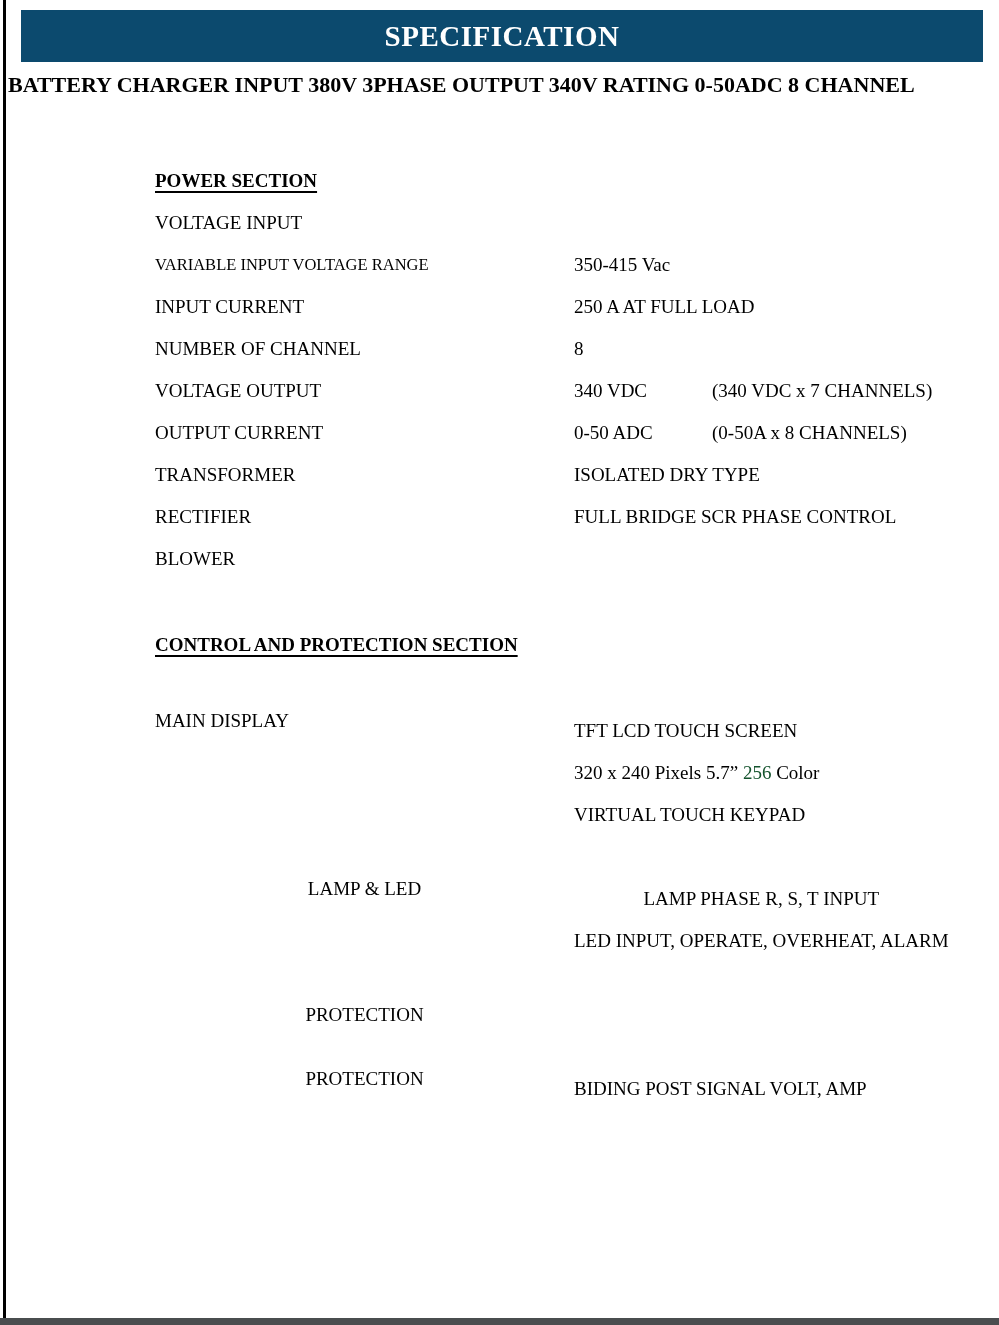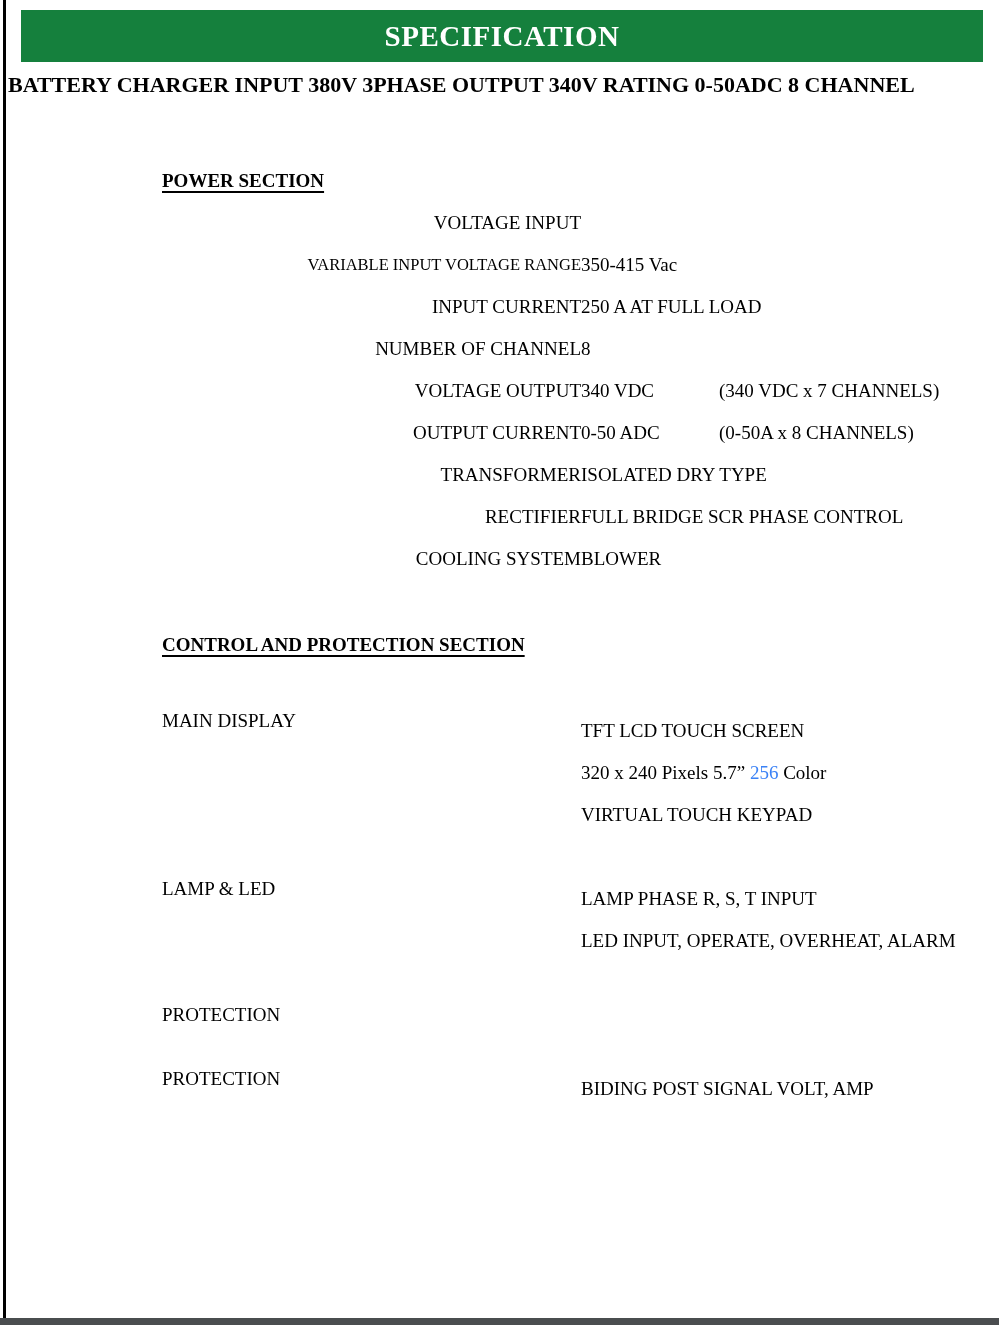--- a/index.html
+++ b/index.html
@@ -16,70 +16,70 @@
   .left-border {
     position: absolute;
     left: 3px; top: 0;
     width: 3px; height: 1318px;
     background: #000000;
   }
   .header-bar {
     position: absolute;
     left: 21px; top: 10px;
     width: 962px; height: 52px;
-    background: #15803d;
+    background: #0c4a6e;
     color: #ffffff;
     display: flex;
     align-items: center;
     justify-content: center;
     font-size: 29px;
     font-weight: bold;
     letter-spacing: 0.5px;
   }
   .subtitle {
     position: absolute;
     left: 8px; top: 72px;
     width: 983px;
     text-align: left;
     font-size: 22px;
     font-weight: bold;
     white-space: nowrap;
   }
   .doc-body {
     position: absolute;
-    left: 16px; top: 103px;
+    left: 9px; top: 103px;
     width: 927px;
     padding-left: 146px;
     padding-right: 10px;
     font-size: 19px;
   }
   .heading, .row, .vline { line-height: 42px; }
   .heading { font-weight: bold; }
   .heading .hul {
     text-decoration: underline;
     text-decoration-thickness: 2px;
     text-underline-offset: 4px;
   }
   .sec-power .heading { margin-top: 57px; }
   .sec-control .heading { margin-top: 44px; }
   .row { display: flex; }
-  .row .label { width: 419px; flex: none; text-align: right; }
+  .row .label { width: 419px; flex: none; }
   .row .label.small { font-size: 16.5px; }
   .row .value { position: relative; white-space: nowrap; }
   .note {
     position: absolute;
     left: 138px; top: 0;
     white-space: nowrap;
   }
   .group { display: flex; }
   .group .label { width: 419px; flex: none; }
   .group .vlines { white-space: nowrap; }
   .g-first { margin-top: 44px; }
-  .g-next { margin-top: 42px; }
-  .blue { color: #3b82f6; }
+  .g-next { margin-top: 42px; text-align: center; }
+  .blue { color: #14532d; }
   .footer-bar {
     position: absolute;
     left: 0; bottom: 0;
     width: 999px; height: 7px;
     background: #4A4D4F;
   }
 </style>
 </head>
 <body>
 
@@ -131,21 +131,20 @@
         <div class="label">TRANSFORMER</div>
         <div class="value">ISOLATED DRY TYPE</div>
       </div>
 
       <div class="row">
         <div class="label">RECTIFIER</div>
         <div class="value">FULL BRIDGE SCR PHASE CONTROL</div>
       </div>
 
       <div class="row">
-        <div class="label">COOLING SYSTEM</div>
         <div class="value">BLOWER</div>
       </div>
     </div>
 
     <div class="section sec-control">
       <div class="heading"><span class="hul">CONTROL AND PROTECTION SECTION</span></div>
 
       <div class="group g-first">
         <div class="label">MAIN DISPLAY</div>
         <div class="vlines">

